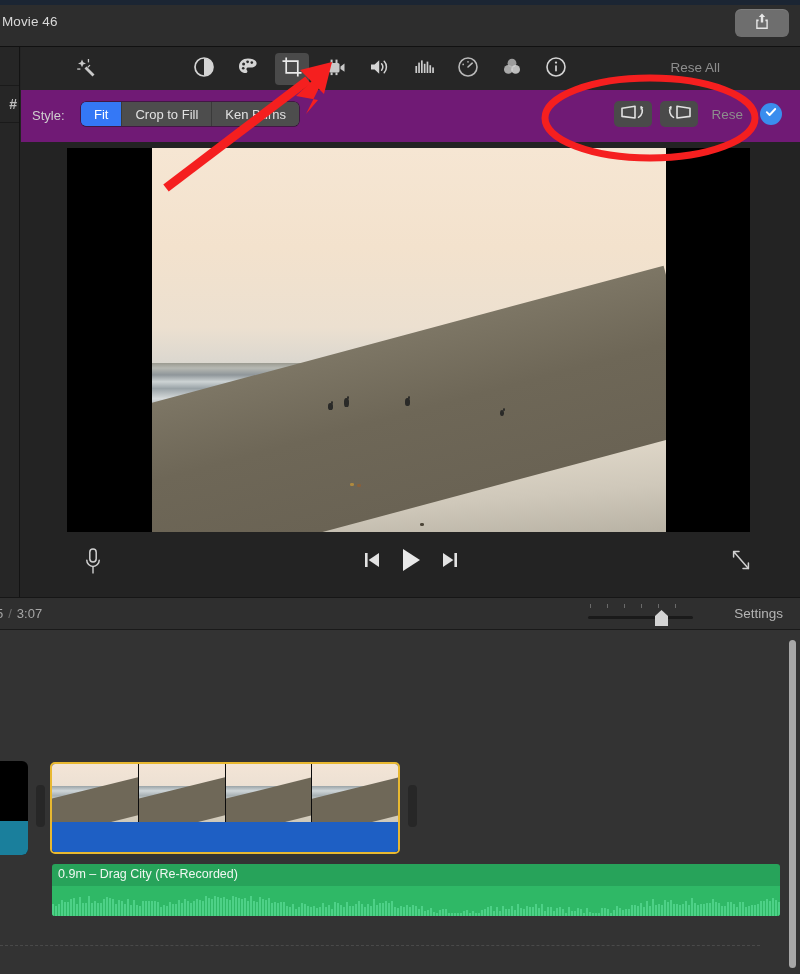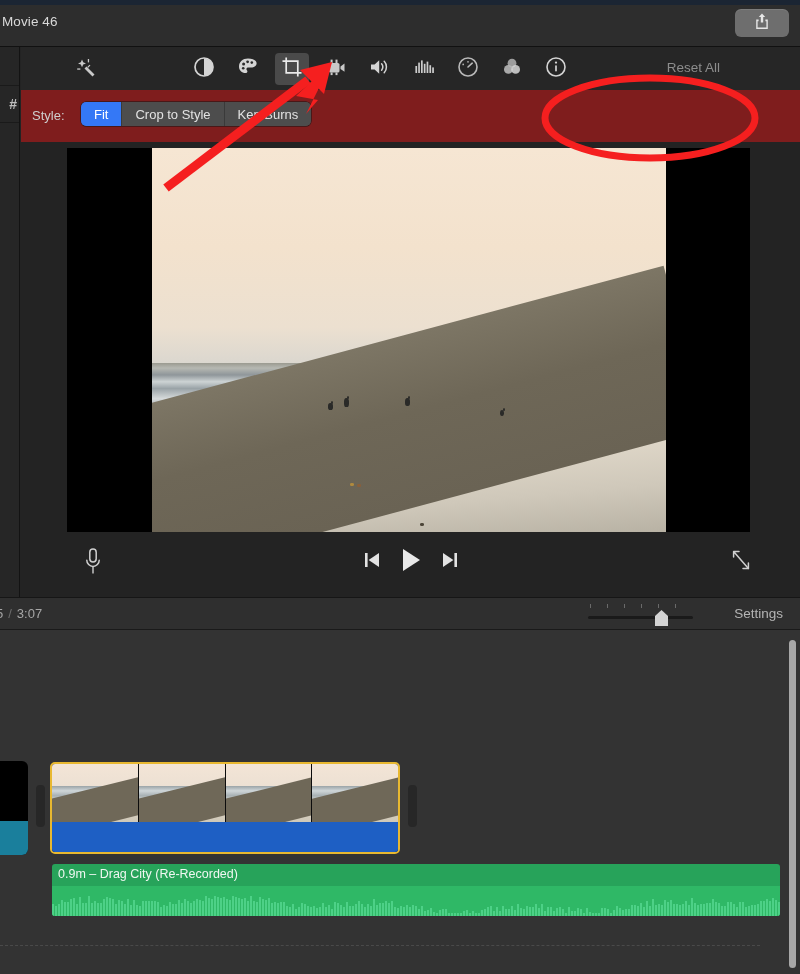--- a/index.html
+++ b/index.html
@@ -116,21 +116,21 @@
     font-size: 13.5px;
     color: #8d8d8d;
     cursor: pointer;
   }
 
   
   .style-row {
     position: absolute;
     left: 21px; top: 90px;
     width: 779px; height: 52px;
-    background: #7f1d1d;
+    background: #701a75;
   }
   .style-label {
     position: absolute;
     left: 11px; top: 18px;
     font-size: 13px;
     color: #cfcfcf;
   }
   .segmented {
     position: absolute;
     left: 60px; top: 12px;
@@ -612,32 +612,60 @@
         <span>
           <svg width="24" height="24" viewBox="0 0 24 24">
             <circle cx="12" cy="12" r="9" fill="none" stroke="#d4d4d4" stroke-width="1.6"></circle>
             <circle cx="12" cy="7.6" r="1.15" fill="#d4d4d4"></circle>
             <rect x="11.15" y="10.2" width="1.7" height="6.4" rx="0.8" fill="#d4d4d4"></rect>
           </svg>
         </span>
       </div>
     </div>
 
-    <div class="reset-all">Reset All</div>
+    <div class="reset-all">Rese All</div>
   </div>
 
   <div class="style-row">
     <div class="style-label">Style:</div>
 
     <div class="segmented">
       <div class="seg selected">Fit</div>
-      <div class="seg">Crop to Style</div>
+      <div class="seg">Crop to Fill</div>
       <div class="seg">Ken Burns</div>
     </div>
 
+    <div class="rotate-group">
+      <div class="rotate-btn">
+        <span>
+          <svg width="26" height="17" viewBox="0 0 26 17">
+            <path d="M2 4.2 L15 2.2 L15 14 L2 12.4 Z" fill="none" stroke="#e2e2e2" stroke-width="1.6" stroke-linejoin="round"></path>
+            <path d="M18.5 13.4 C22.5 11.2 23.2 6.4 21.2 3.2" fill="none" stroke="#e2e2e2" stroke-width="1.6" stroke-linecap="round"></path>
+            <path d="M23.3 3.3 L20.6 2.0 L20.6 6.0 Z" fill="#e2e2e2"></path>
+          </svg>
+        </span>
+      </div>
+      <div class="rotate-btn">
+        <span>
+          <svg width="26" height="17" viewBox="0 0 26 17">
+            <path d="M24 4.2 L11 2.2 L11 14 L24 12.4 Z" fill="none" stroke="#e2e2e2" stroke-width="1.6" stroke-linejoin="round"></path>
+            <path d="M7.5 13.4 C3.5 11.2 2.8 6.4 4.8 3.2" fill="none" stroke="#e2e2e2" stroke-width="1.6" stroke-linecap="round"></path>
+            <path d="M2.7 3.3 L5.4 2.0 L5.4 6.0 Z" fill="#e2e2e2"></path>
+          </svg>
+        </span>
+      </div>
+      <div class="reset-label">Rese</div>
+      <div class="apply-check">
+        <span>
+          <svg width="14" height="14" viewBox="0 0 14 14">
+            <path d="M2.8 7.2 L5.6 10 L11.2 4" fill="none" stroke="#ffffff" stroke-width="1.9" stroke-linecap="round" stroke-linejoin="round"></path>
+          </svg>
+        </span>
+      </div>
+    </div>
   </div>
 
   <div class="viewer">
     <div class="video-frame">
       <div class="video-content">
         <div class="sky"></div>
         <div class="ocean"></div>
         <div class="surf"></div>
         <div class="wet-sand"></div>
         <div class="dry-sand"></div>

